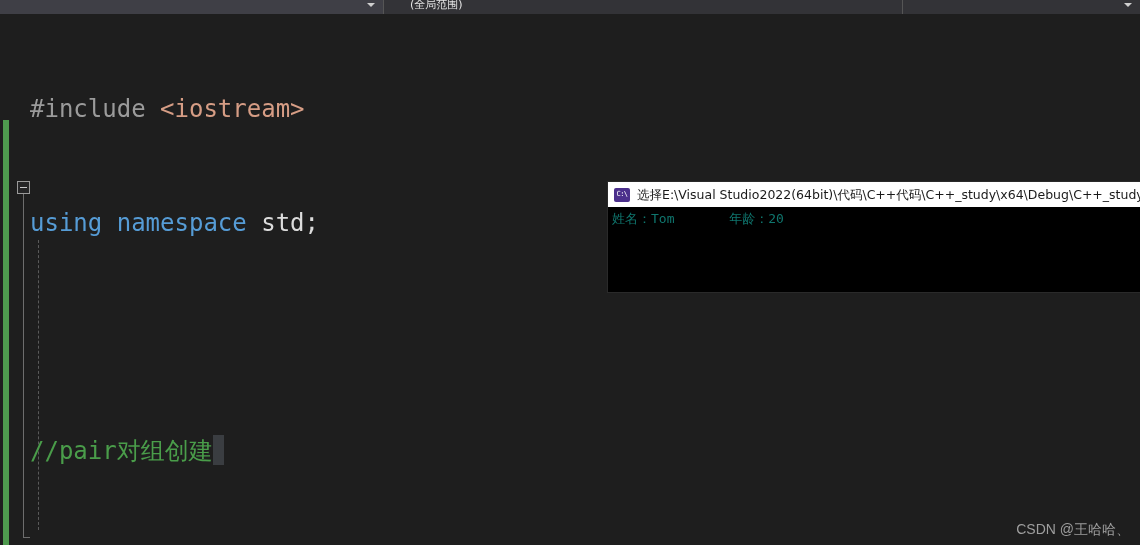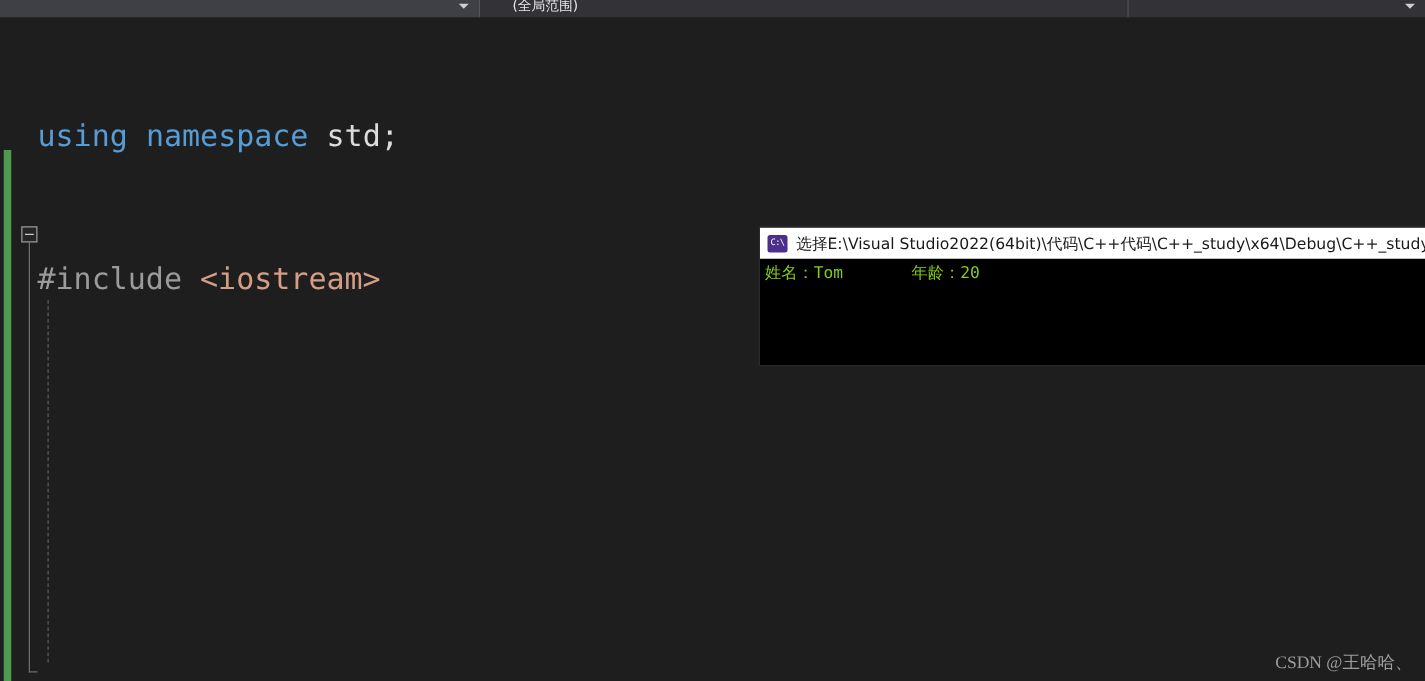--- a/index.html
+++ b/index.html
@@ -207,38 +207,38 @@
     font-size: 12.5px;
     color: #1a1a1a;
     white-space: nowrap;
     line-height: 14px;
   }
   .console-body {
     padding: 4px 2px 0 4px;
     font-family: "DejaVu Sans Mono", monospace;
     font-size: 13px;
     line-height: 15.5px;
-    color: #84cc16;
+    color: #0f766e;
     white-space: pre;
   }
   .console-cursor {
     display: inline-block;
     width: 9px;
     height: 5px;
     background: #cccccc;
     vertical-align: baseline;
     margin-left: 6px;
   }
 
   
   .watermark {
     position: absolute;
     right: 10px;
     bottom: 6px;
-    font-family: Liberation Serif, serif;
+    font-family: Liberation Sans, sans-serif;
     font-size: 14px;
     color: #9e9e9e;
     white-space: nowrap;
   }
 </style>
 </head>
 <body>
 
 <div class="navbar">
   <div class="nav-combo left">
@@ -257,26 +257,27 @@
 <div class="editor">
 
   <div class="change-bar"></div>
   <div class="fold-box"></div>
   <div class="fold-line"></div>
   <div class="fold-foot"></div>
   <div class="guide-line"></div>
 
   <div class="code">
 
+<div class="line"><span class="t-pre">#include</span><span class="t-plain"> </span><span class="t-inc">&lt;iostream&gt;</span></div>
+
 <div class="line"><span class="t-kw">using</span><span> </span><span class="t-kw">namespace</span><span> </span><span class="t-plain">std</span><span class="t-punct">;</span></div>
 
-<div class="line"><span class="t-pre">#include</span><span class="t-plain"> </span><span class="t-inc">&lt;iostream&gt;</span></div>
-
 <div class="ln-blank"></div>
 
+<div class="line"><span class="t-cmt">//pair对组创建</span><span class="caret-box"></span></div>
 
 
 
 
 
 
 
 
 
 

